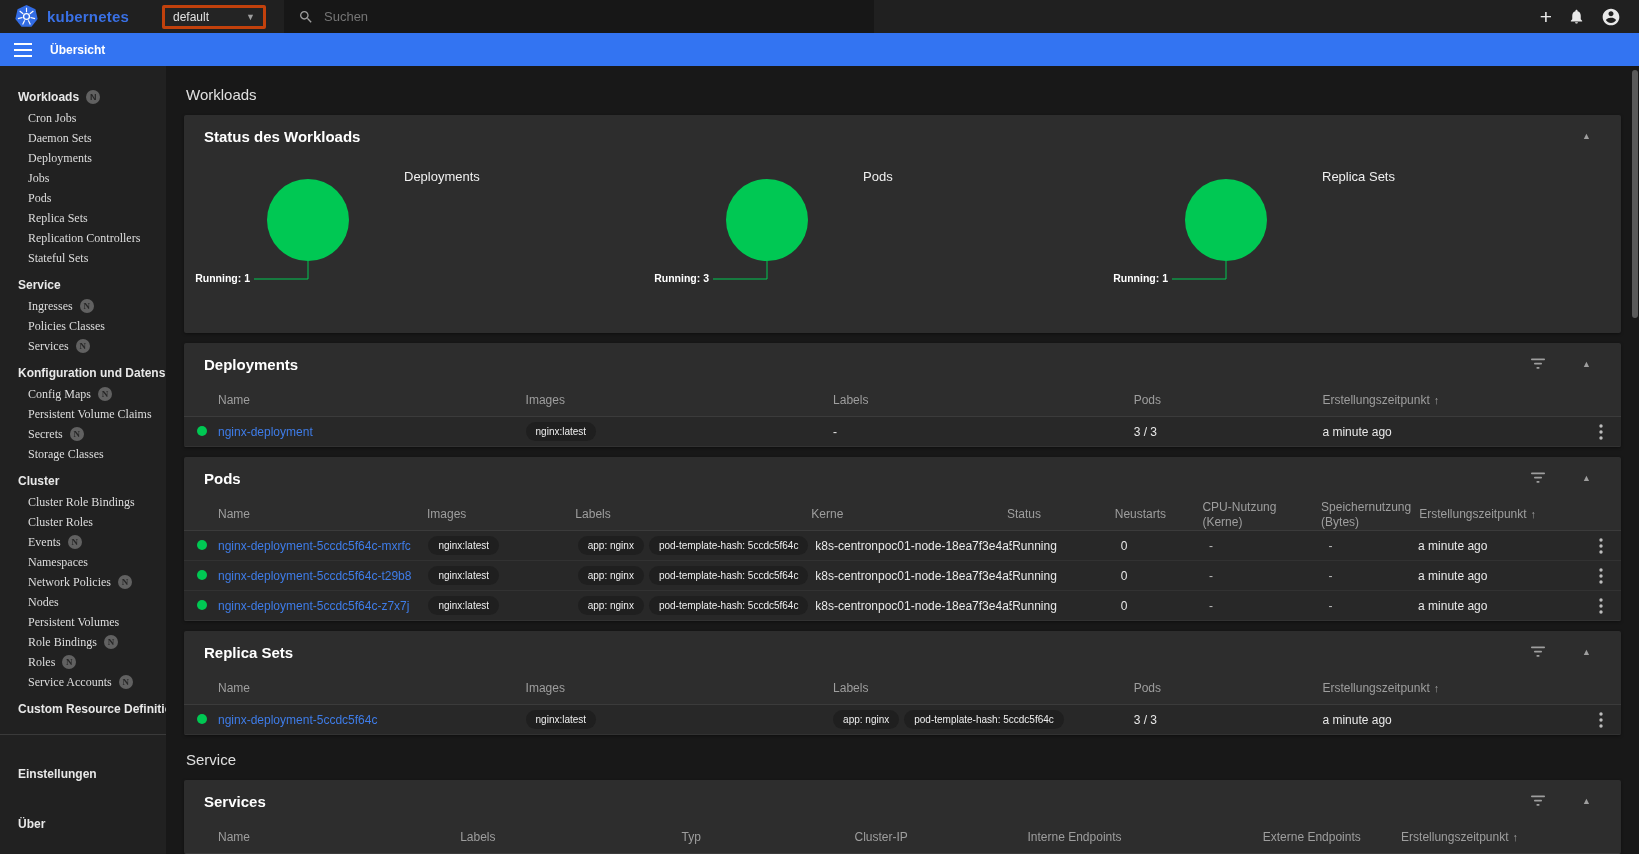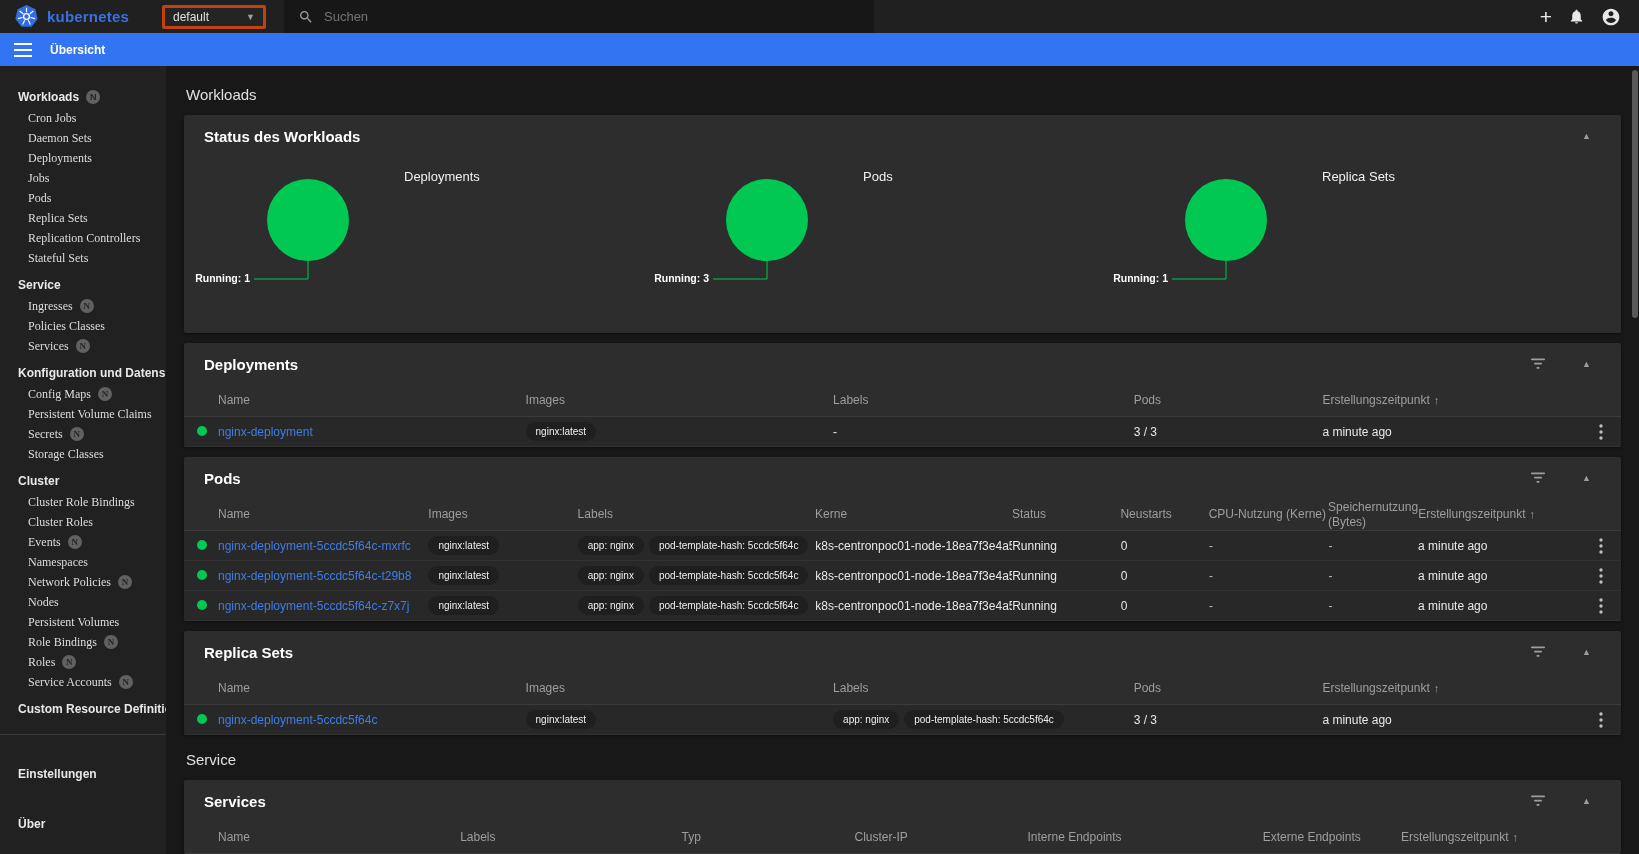--- a/index.html
+++ b/index.html
@@ -62,21 +62,21 @@
 
   
   .trow { display:grid; align-items:center; min-height:30px; }
   .thead { min-height:32px; color:#9e9e9e; font-size:12px; font-weight:500;
     border-bottom:1px solid rgba(255,255,255,.07); }
   .trow:not(.thead) { background:#282828; border-bottom:1px solid rgba(255,255,255,.05); font-size:12px; color:#e8e8e8; }
   .t-deploy { grid-template-columns:34px 2.2fr 2.2fr 2.15fr 1.35fr 1.85fr 40px; }
   .t-rs     { grid-template-columns:34px 2.2fr 2.2fr 2.15fr 1.35fr 1.85fr 40px; }
   .t-pods   { grid-template-columns:34px 1.55fr 1.1fr 1.75fr 1.45fr .8fr .65fr .88fr .66fr 1.2fr 40px; }
   .t-svc    { grid-template-columns:34px 1.75fr 1.6fr 1.25fr 1.25fr 1.7fr 1fr 1.3fr 40px; }
-  .hcell { line-height:1.25; cursor:pointer; }
+  .hcell { padding-right:8px; line-height:1.25; cursor:pointer; }
   .sort-arrow { margin-left:4px; font-size:11px; }
   .cell { padding-right:8px; white-space:nowrap; overflow:hidden; }
   .cell.dim { color:#bdbdbd; }
   .dot { display:inline-block; width:10px; height:10px; border-radius:50%; background:var(--green); margin-left:13px; }
   .rlink { color:var(--link); cursor:pointer; }
   .chip { display:inline-block; background:#1f1f1f; color:#efefef; border-radius:11px; padding:4px 10px;
     font-size:10px; margin-right:5px; }
   .created { border-bottom:1px dotted #8a8a8a; padding-bottom:1px; }
   .kebab-cell { display:flex; justify-content:center; padding-right:0; }
   .kebab { cursor:pointer; display:flex; }

